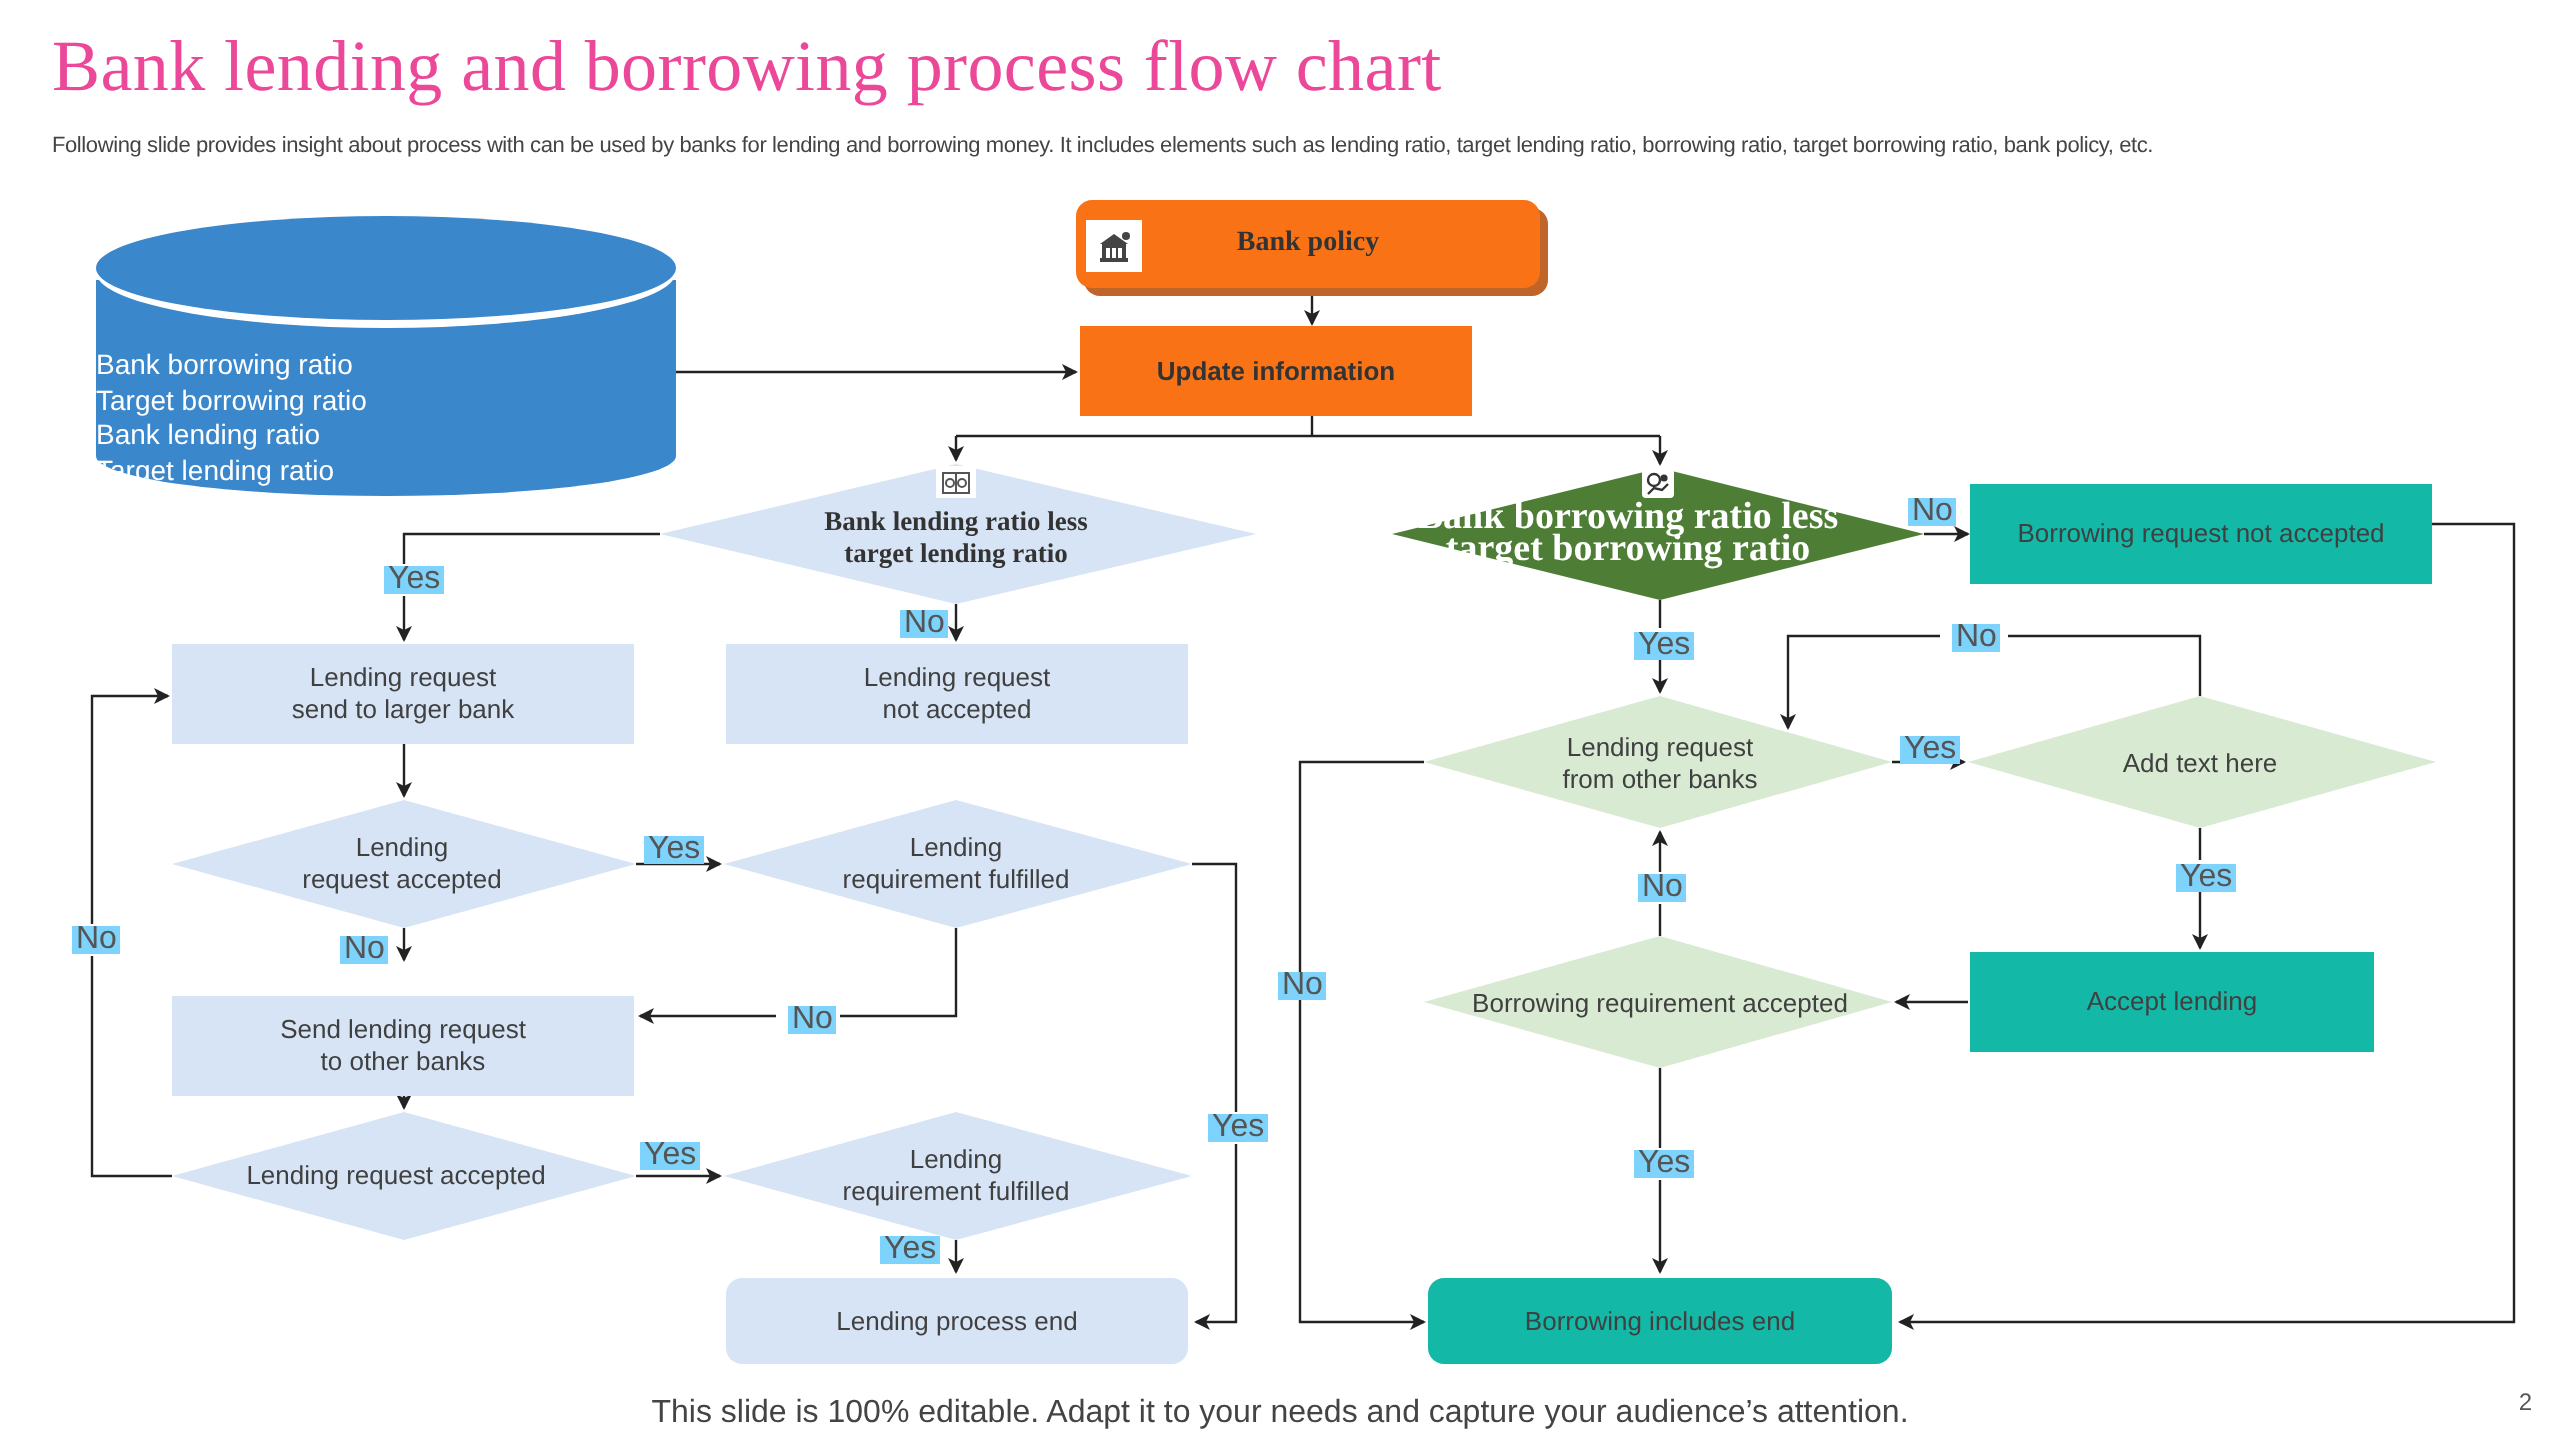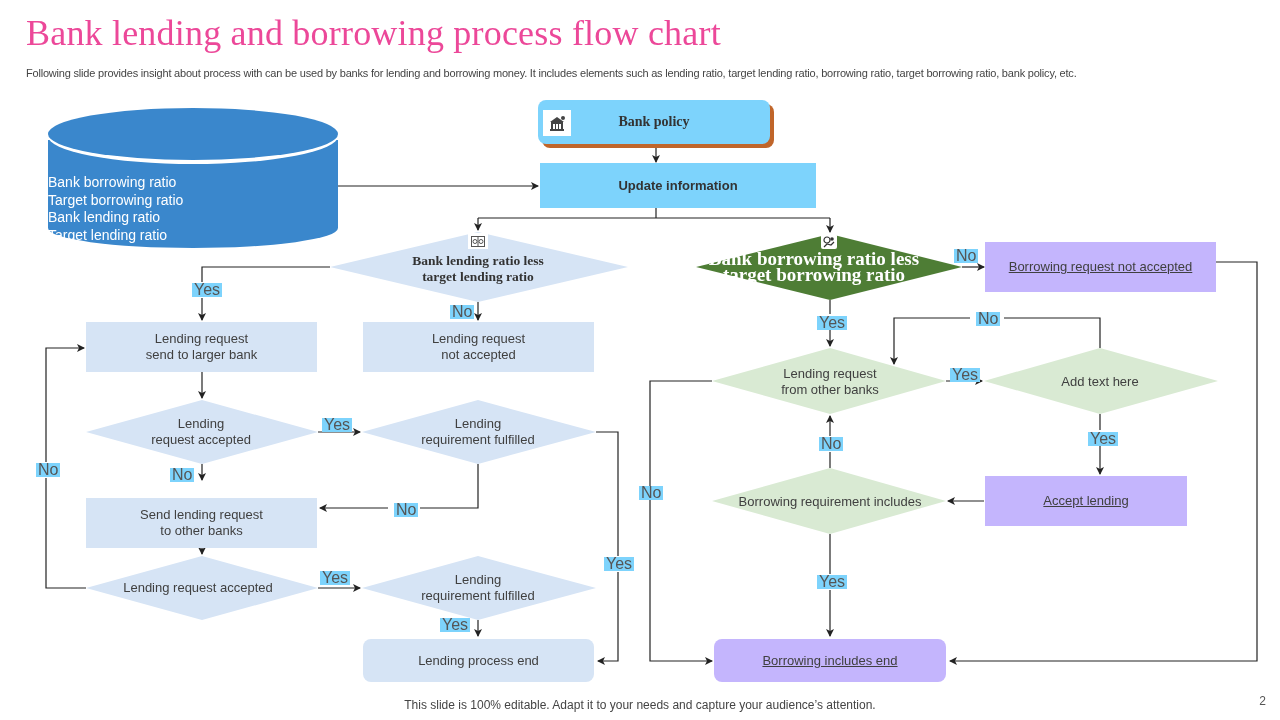--- a/index.html
+++ b/index.html
@@ -2,27 +2,27 @@
 <html><head>
 <meta charset="utf-8">
 <style>
   html, body { margin:0; padding:0; background:#ffffff; }
   body { width:1280px; height:720px; position:relative; overflow:hidden; font-family:"Liberation Sans", sans-serif; }
   .title { position:absolute; left:26px; top:12px; font-family:"Liberation Serif", serif; font-size:36px; color:#ec4899; letter-spacing:0.2px; white-space:nowrap; }
   .subtitle { position:absolute; left:26px; top:67px; font-size:11px; color:#444; white-space:nowrap; letter-spacing:-0.2px; }
   svg.flow { position:absolute; left:0; top:0; }
   .node { position:absolute; display:flex; align-items:center; justify-content:center; text-align:center; font-size:13px; color:#404040; line-height:16px; white-space:pre-line; box-sizing:border-box; }
   .rect-blue { background:#d6e4f5; }
-  .rect-green { background:#c4b5fd;text-decoration:underline; }
-  .rect-peach { background:#7dd3fc; }
+  .rect-green { background:#14b8a6; }
+  .rect-peach { background:#f97316; }
   .rounded { border-radius:8px; }
   .bold { font-weight:bold; color:#333; }
   .serif-bold { font-family:"Liberation Serif", serif; font-weight:bold; font-size:14px; color:#333; }
   .lbl { position:absolute; font-size:16px; color:#555; background:#7dd3fc; padding:0 2px; line-height:14px; }
-  .footer { position:absolute; left:0; width:1280px; top:698px; text-align:center; font-size:12px; color:#444; }
+  .footer { position:absolute; left:0; width:1280px; top:698px; text-align:center; font-size:16px; color:#444; }
   .pagenum { position:absolute; right:14px; top:694px; font-size:12px; color:#555; }
   .cyl-text { position:absolute; left:48px; top:174px; width:290px; text-align:left; color:#fff; font-size:14px; line-height:17.5px; white-space:pre-line; }
   .icon-box { position:absolute; background:#fff; display:flex; align-items:center; justify-content:center; }
 </style>
 </head>
 <body>
 
 <div class="title">Bank lending and borrowing process flow chart</div>
 <div class="subtitle">Following slide provides insight about process with can be used by  banks for lending and borrowing money. It includes elements such as lending ratio, target lending ratio, borrowing ratio, target borrowing ratio, bank policy, etc.</div>
 
@@ -130,21 +130,21 @@
     <path d="M2,7 L9,2 L16,7 Z" fill="#444"></path>
     <rect x="3" y="7" width="12" height="7" fill="#444"></rect>
     <rect x="5" y="9" width="2" height="5" fill="#fff"></rect>
     <rect x="8" y="9" width="2" height="5" fill="#fff"></rect>
     <rect x="11" y="9" width="2" height="5" fill="#fff"></rect>
     <rect x="2" y="14" width="14" height="2" fill="#444"></rect>
     <circle cx="15" cy="3" r="2" fill="#444"></circle>
   </svg>
 </div>
 
-<div class="node rect-peach bold" style="left:540px; top:163px; width:276px; height:45px;">
+<div class="node rect-peach bold" style="left:540px; top:163px; width:196px; height:45px;">
   <span>Update information</span>
 </div>
 
 <div class="node serif-bold" style="left:360px; top:250px; width:236px; height:38px; font-size:13.5px;">
   <span>Bank lending ratio less
 target lending ratio</span>
 </div>
 <div class="icon-box" style="left:468px; top:233px; width:20px; height:16px;">
   <svg width="14" height="11" viewBox="0 0 14 11">
     <rect x="0.5" y="0.5" width="13" height="10" fill="none" stroke="#555"></rect>
@@ -201,21 +201,21 @@
   <span>Borrowing request not accepted</span>
 </div>
 <div class="node" style="left:740px; top:364px; width:180px; height:36px;">
   <span>Lending request
 from other banks</span>
 </div>
 <div class="node" style="left:1010px; top:372px; width:180px; height:20px;">
   <span>Add text here</span>
 </div>
 <div class="node" style="left:730px; top:492px; width:200px; height:20px;">
-  <span>Borrowing requirement  includes</span>
+  <span>Borrowing requirement  accepted</span>
 </div>
 <div class="node rect-green" style="left:985px; top:476px; width:202px; height:50px;">
   <span>Accept lending</span>
 </div>
 <div class="node rect-green rounded" style="left:714px; top:639px; width:232px; height:43px;">
   <span>Borrowing includes end</span>
 </div>
 
 <span class="lbl" style="left:192px; top:283px;">Yes</span>
 <span class="lbl" style="left:450px; top:305px;">No</span>

